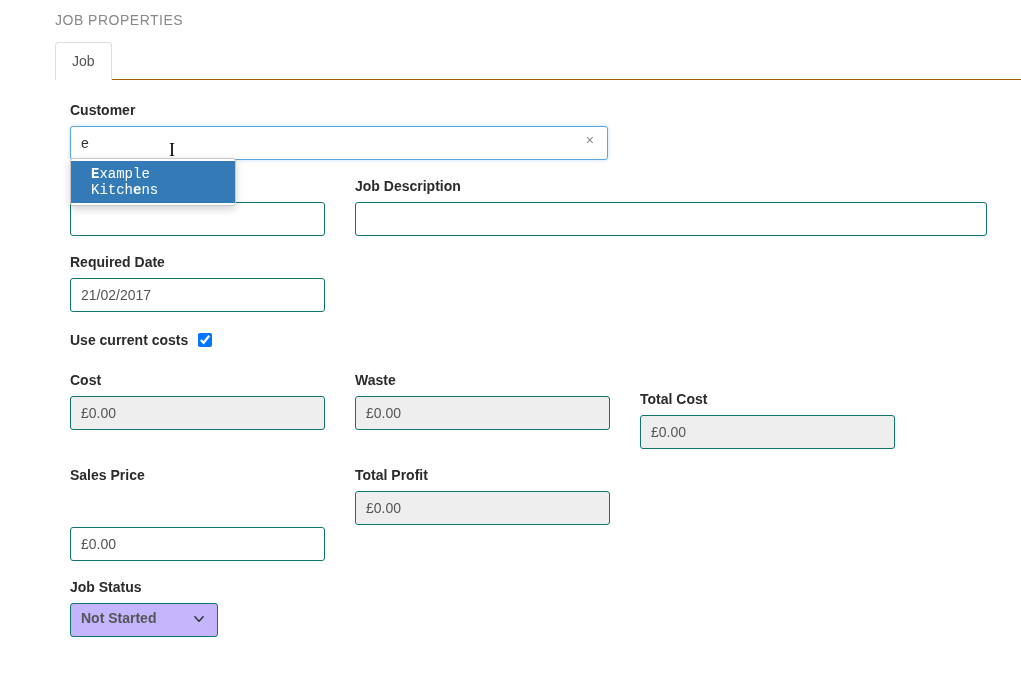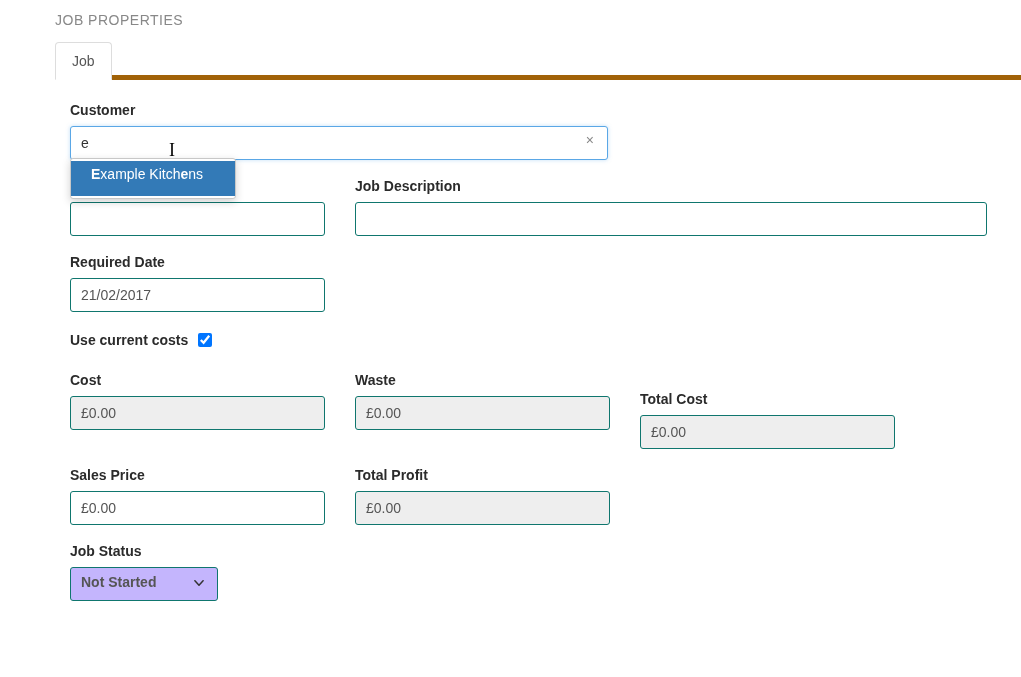--- a/index.html
+++ b/index.html
@@ -17,21 +17,21 @@
   }
   .page-title {
     color: #888;
     font-size: 14px;
     letter-spacing: 0.5px;
     margin-bottom: 14px;
   }
   .tabs {
     position: relative;
     height: 38px;
-    border-bottom: 5px solid #a16207;
+    border-bottom: 1px solid #a16207;
   }
   .tab {
     position: absolute;
     top: 0;
     left: 0;
     height: 38px;
     border: 1px solid #ddd;
     border-bottom: 1px solid #fff;
     border-top-left-radius: 4px;
     border-top-right-radius: 4px;
@@ -100,24 +100,25 @@
     left: 0;
     width: 166px;
     background: #fff;
     border: 1px solid #c8c8c8;
     border-radius: 3px;
     box-shadow: 0 3px 8px rgba(0,0,0,0.18);
     padding: 2px 0;
     z-index: 10;
   }
   .dropdown-item {
-    padding: 5px 14px 14px 20px;
+    padding: 5px 14px 5px 20px;
     font-size: 14px;
     cursor: pointer;
     color: #333;
+    font-family: Liberation Mono, monospace;
   }
   .dropdown-item.selected {
     background: #337ab7;
     color: #fff;
   }
   .dropdown-item b { font-weight: 700; }
   .sel-wrap { position: relative; width: 148px; }
   .select {
     width: 100%;
     appearance: none;
@@ -204,21 +205,21 @@
         <span class="lbl">Waste</span>
         <input class="input disabled" type="text" disabled="" style="width: 255px;" value="£0.00">
       </div>
       <div class="col" style="width:255px;margin-top:19px;">
         <span class="lbl">Total Cost</span>
         <input class="input disabled" type="text" disabled="" style="width: 255px;" value="£0.00">
       </div>
     </div>
 
     <div class="row">
-      <div class="col" style="width:255px;">
+      <div class="col" style="width:255px;gap:36px;">
         <span class="lbl">Sales Price</span>
         <input class="input" type="text" style="width: 255px;" value="£0.00">
       </div>
       <div class="col" style="width:255px;">
         <span class="lbl">Total Profit</span>
         <input class="input disabled" type="text" disabled="" style="width: 255px;" value="£0.00">
       </div>
     </div>
 
 

